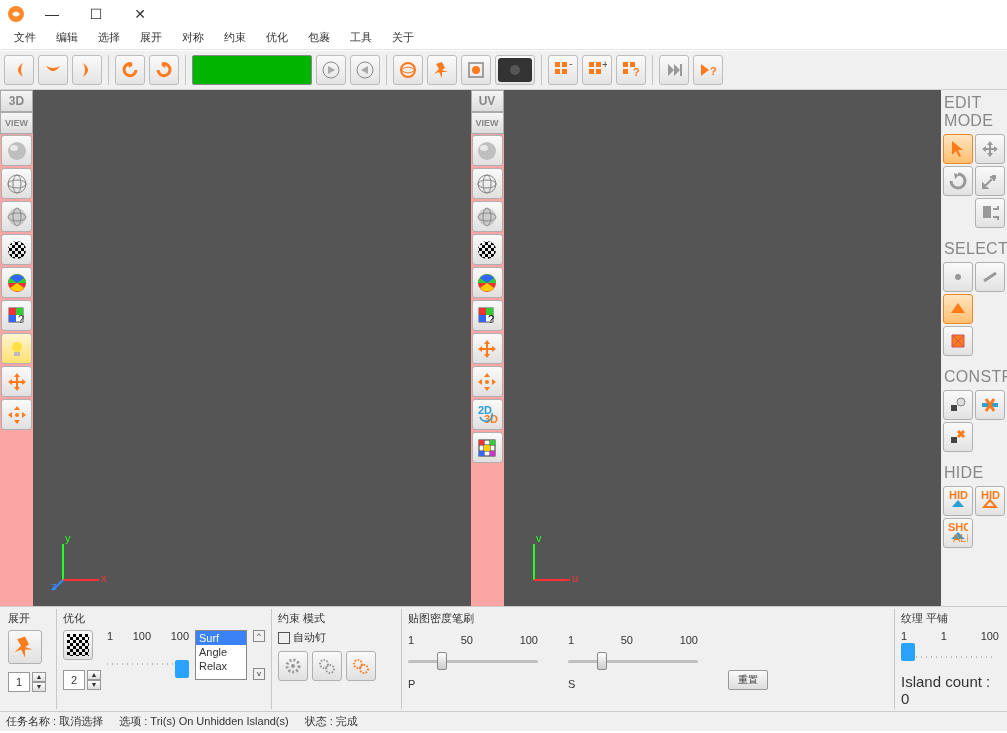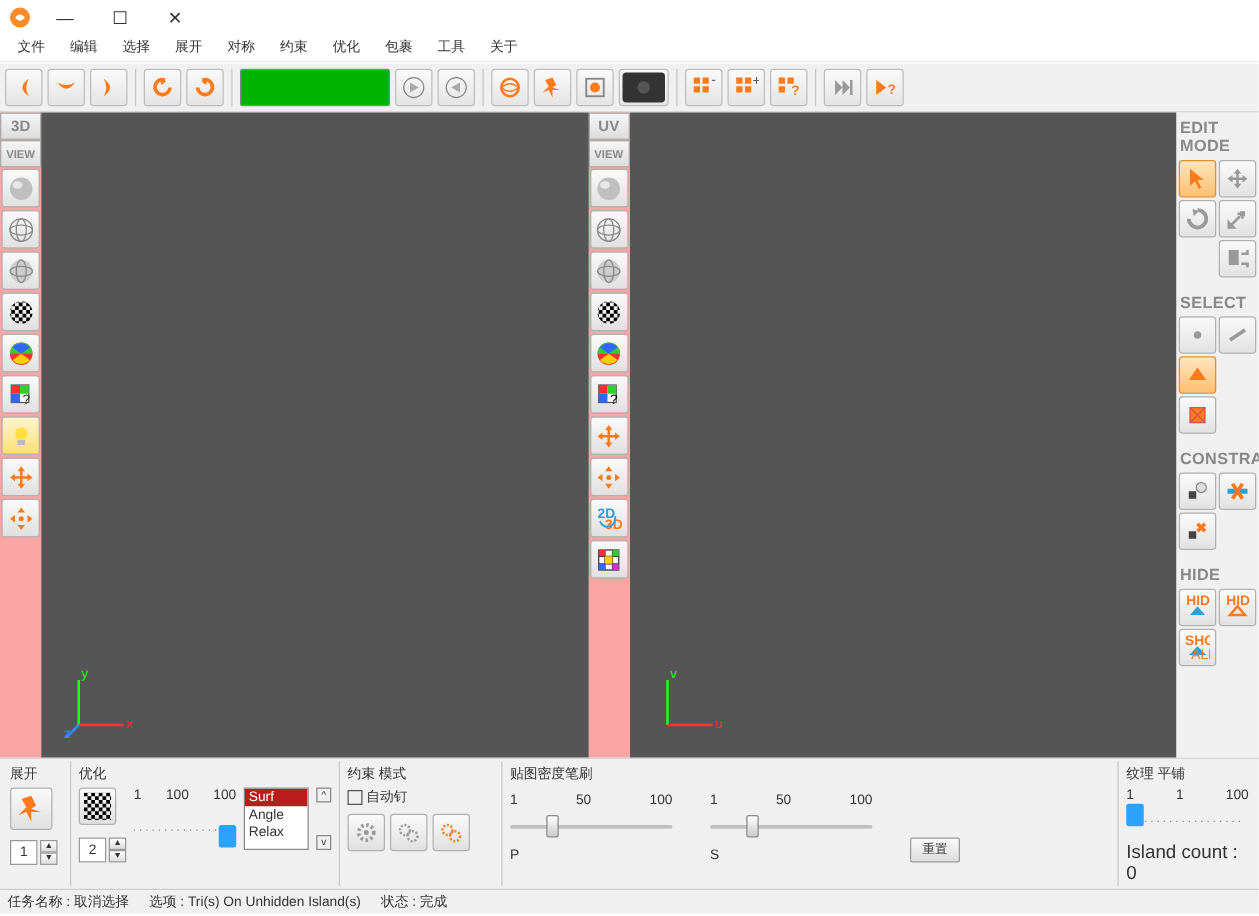--- a/index.html
+++ b/index.html
@@ -23,39 +23,39 @@
 .workarea{display:flex;height:516px}
 .vcol{width:33px;display:flex;flex-direction:column;background:#fca5a5}
 .vlbl{height:22px;background:linear-gradient(#f5f5f5,#ddd);border:1px solid #aaa;display:flex;align-items:center;justify-content:center;font-weight:bold;color:#888;font-size:12px}
 .vbtn{width:31px;height:31px;margin:1px;background:linear-gradient(#fafafa,#e0e0e0);border:1px solid #b0b0b0;border-radius:3px;display:flex;align-items:center;justify-content:center}
 .vbtn svg{width:22px;height:22px}
 .vbtn.sel{background:linear-gradient(#fff5d0,#ffe070)}
 .viewport{flex:1;background:#555;position:relative}
 .axis{position:absolute;left:18px;bottom:14px;width:60px;height:60px}
 
 .rightpanel{width:66px;background:#f0f0f0;padding:2px;display:flex;flex-direction:column;gap:2px}
-.rlabel{font-size:13px;font-weight:bold;color:#888;letter-spacing:0.3px;padding:2px 1px}
+.rlabel{font-size:16px;font-weight:normal;color:#888;letter-spacing:0.3px;padding:2px 1px}
 .rrow{display:flex;gap:2px}
 .rbtn{width:30px;height:30px;background:linear-gradient(#fafafa,#e2e2e2);border:1px solid #b0b0b0;border-radius:3px;display:flex;align-items:center;justify-content:center;position:relative}
 .rbtn svg{width:20px;height:20px}
 .rbtn.active{background:linear-gradient(#ffe5c0,#ffc070);border-color:#e88a2a}
 
 .bottom{height:105px;background:#f0f0f0;border-top:1px solid #ccc;display:flex;padding:2px}
 .bsec{border-right:1px solid #c8c8c8;padding:2px 6px;display:flex;flex-direction:column}
 .bhead{font-size:11px;margin-bottom:4px;height:15px}
 .stepper{display:flex;align-items:center;gap:2px}
 .stepval{width:22px;height:20px;border:1px solid #999;background:#fff;text-align:center;line-height:18px}
 .stepbtns{display:flex;flex-direction:column}
 .stepb{width:14px;height:10px;border:1px solid #999;background:linear-gradient(#fff,#ddd);font-size:7px;text-align:center;line-height:8px}
 .ruler{height:30px;position:relative;margin-top:6px}
 .ticks{display:flex;justify-content:space-between;font-size:10px;color:#555}
 .marker{position:absolute;width:14px;height:18px;background:#2aa3ff;border-radius:2px;bottom:0}
 .listbox{width:52px;height:50px;border:1px solid #888;background:#fff;overflow:hidden;font-size:11px}
 .listbox div{padding:1px 3px}
-.listbox .sel{background:#b91c1c;color:#fff}
+.listbox .sel{background:#3b82f6;color:#fff}
 .gearbox{width:30px;height:30px;background:linear-gradient(#fafafa,#e0e0e0);border:1px solid #b0b0b0;border-radius:3px;display:flex;align-items:center;justify-content:center}
 .slider{height:18px;position:relative;margin-top:6px}
 .slider .track{position:absolute;top:8px;left:0;right:0;height:3px;background:#c0c0c0;border-radius:2px}
 .slider .thumb{position:absolute;width:10px;height:18px;background:linear-gradient(#fff,#ccc);border:1px solid #888;border-radius:2px;top:0}
 .resetbtn{width:40px;height:20px;background:linear-gradient(#fafafa,#ddd);border:1px solid #999;border-radius:2px;text-align:center;line-height:18px;font-size:10px}
 .chk{width:12px;height:12px;border:1px solid #555;display:inline-block;vertical-align:middle;margin-right:3px}
 .statusbar{height:20px;background:#f0f0f0;border-top:1px solid #ccc;display:flex;align-items:center;padding:0 6px;font-size:11px;justify-content:space-between}
 .statusbar .l{display:flex;gap:16px}
 </style>
 </head>

